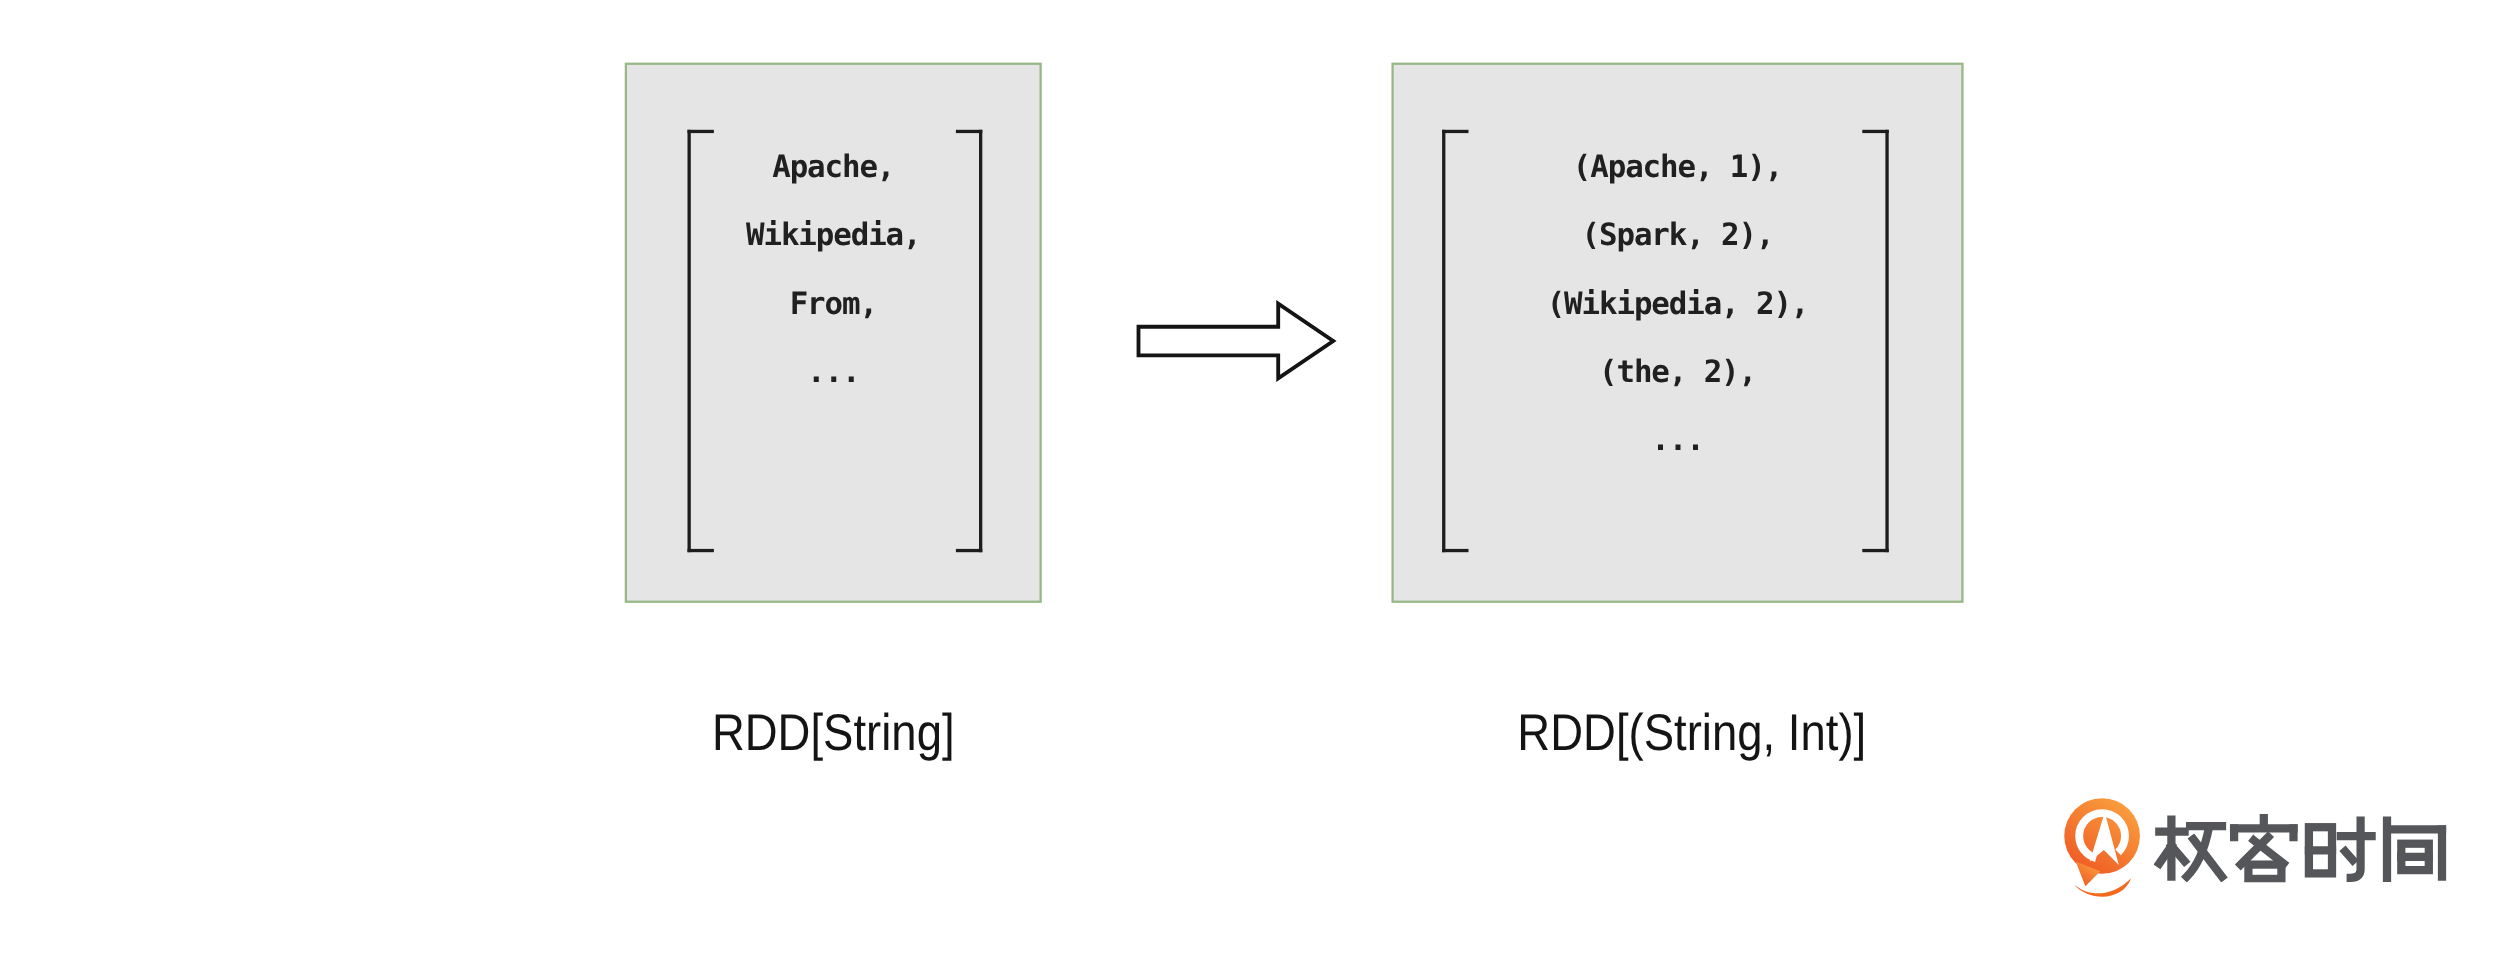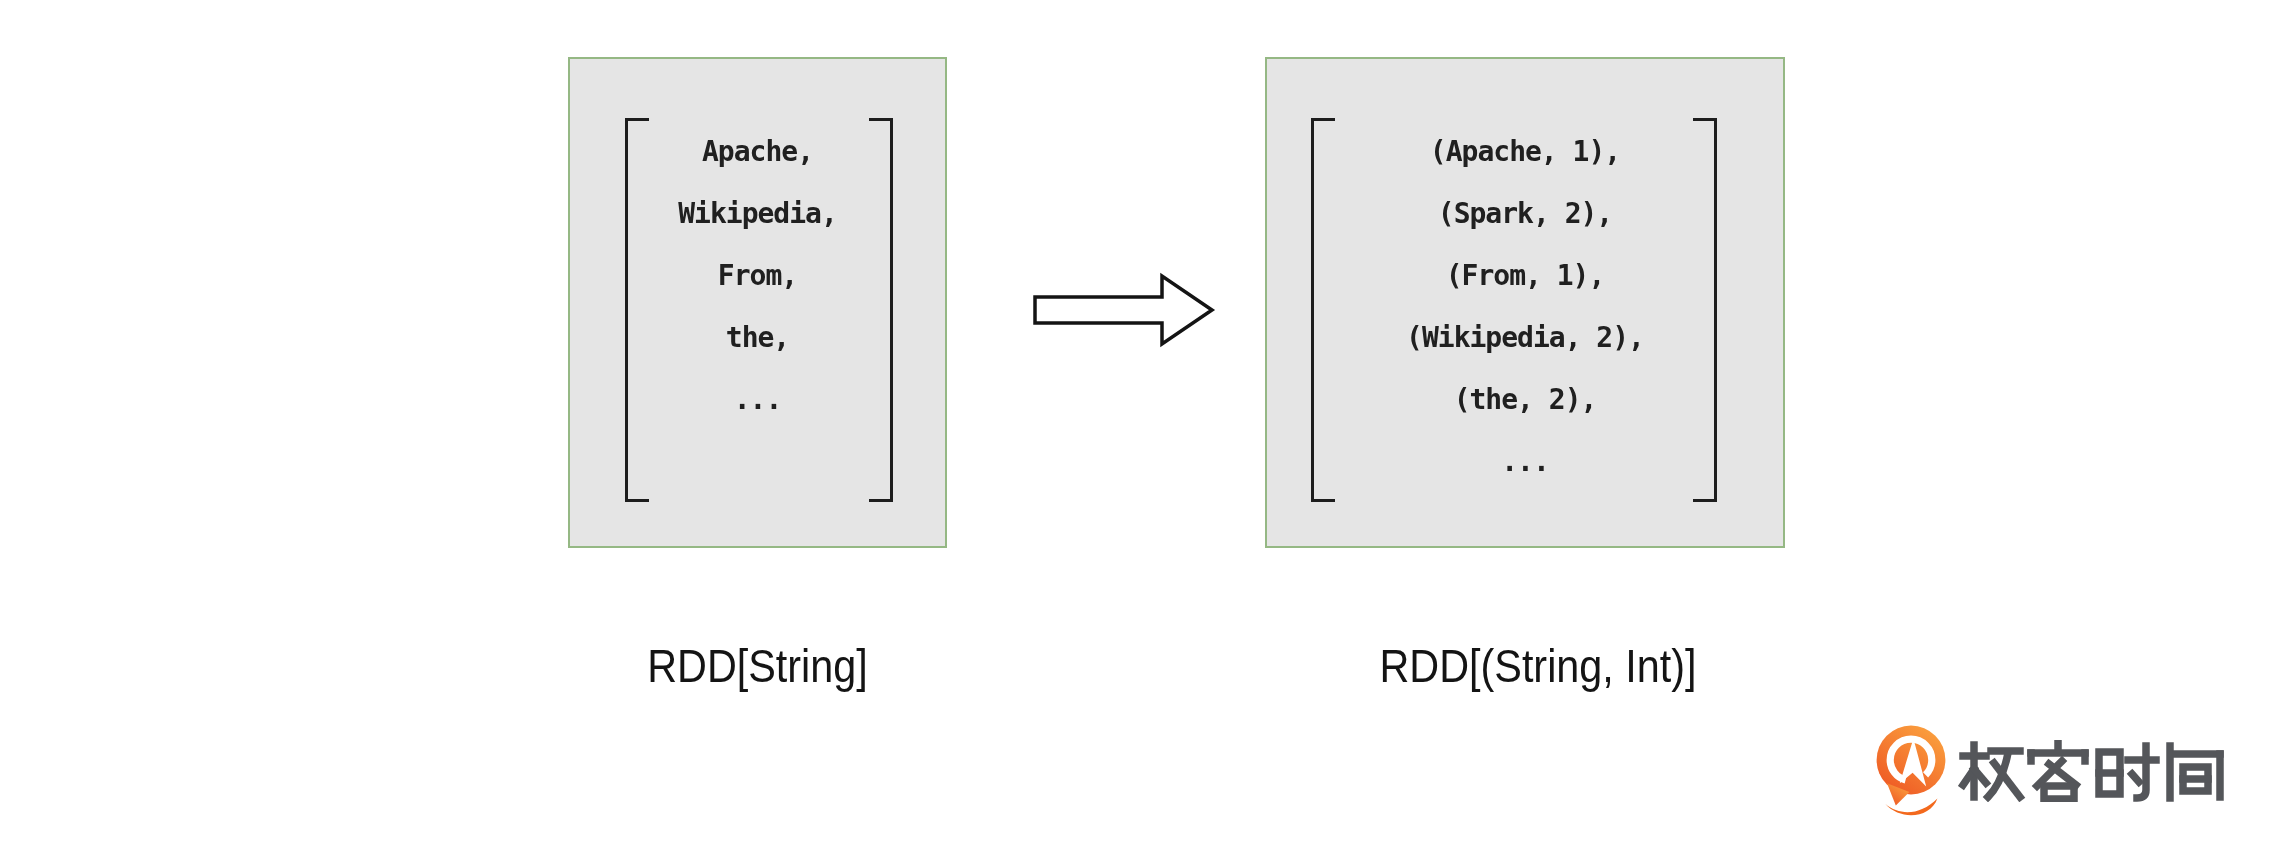--- a/index.html
+++ b/index.html
@@ -116,32 +116,30 @@
 
 <div class="stage">
 
   <div class="rdd-box left">
     <div class="bracket open"></div>
     <div class="bracket close"></div>
     <div class="lines">
       <div class="line">Apache,</div>
       <div class="line">Wikipedia,</div>
       <div class="line">From,</div>
-      <div class="line">the,</div>
       <div class="line">...</div>
     </div>
   </div>
 
   <div class="rdd-box right">
     <div class="bracket open"></div>
     <div class="bracket close"></div>
     <div class="lines">
       <div class="line">(Apache, 1),</div>
       <div class="line">(Spark, 2),</div>
-      <div class="line">(From, 1),</div>
       <div class="line">(Wikipedia, 2),</div>
       <div class="line">(the, 2),</div>
       <div class="line">...</div>
     </div>
   </div>
 
   <svg class="arrow-svg" viewBox="0 0 184 78">
     <path d="M3 26 H130 V5 L180 39 L130 73 V52 H3 Z" fill="#ffffff" stroke="#141414" stroke-width="3.5" stroke-linejoin="miter"></path>
   </svg>
 

